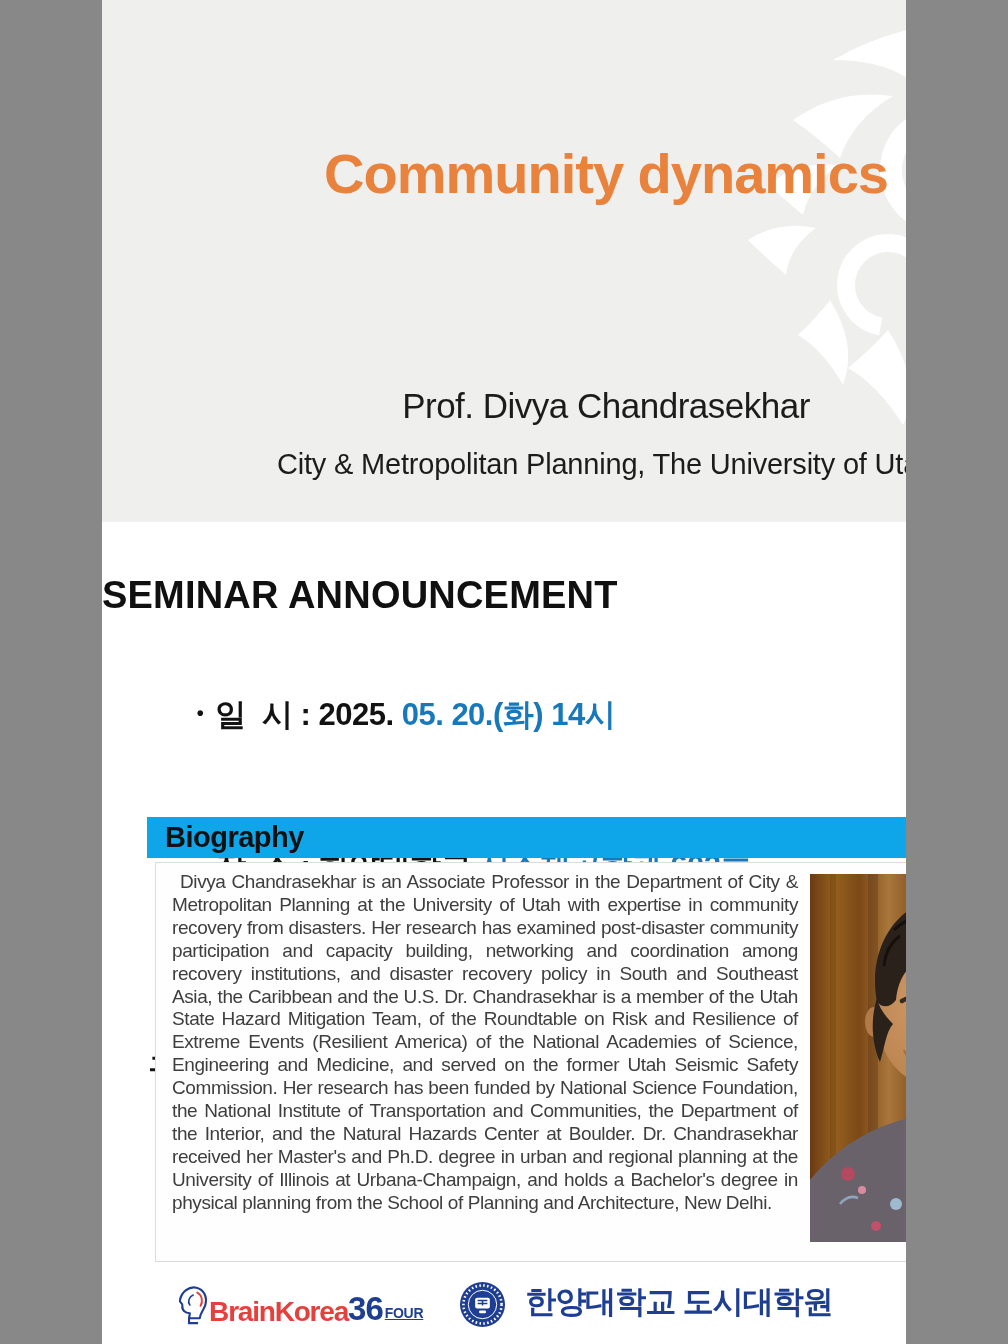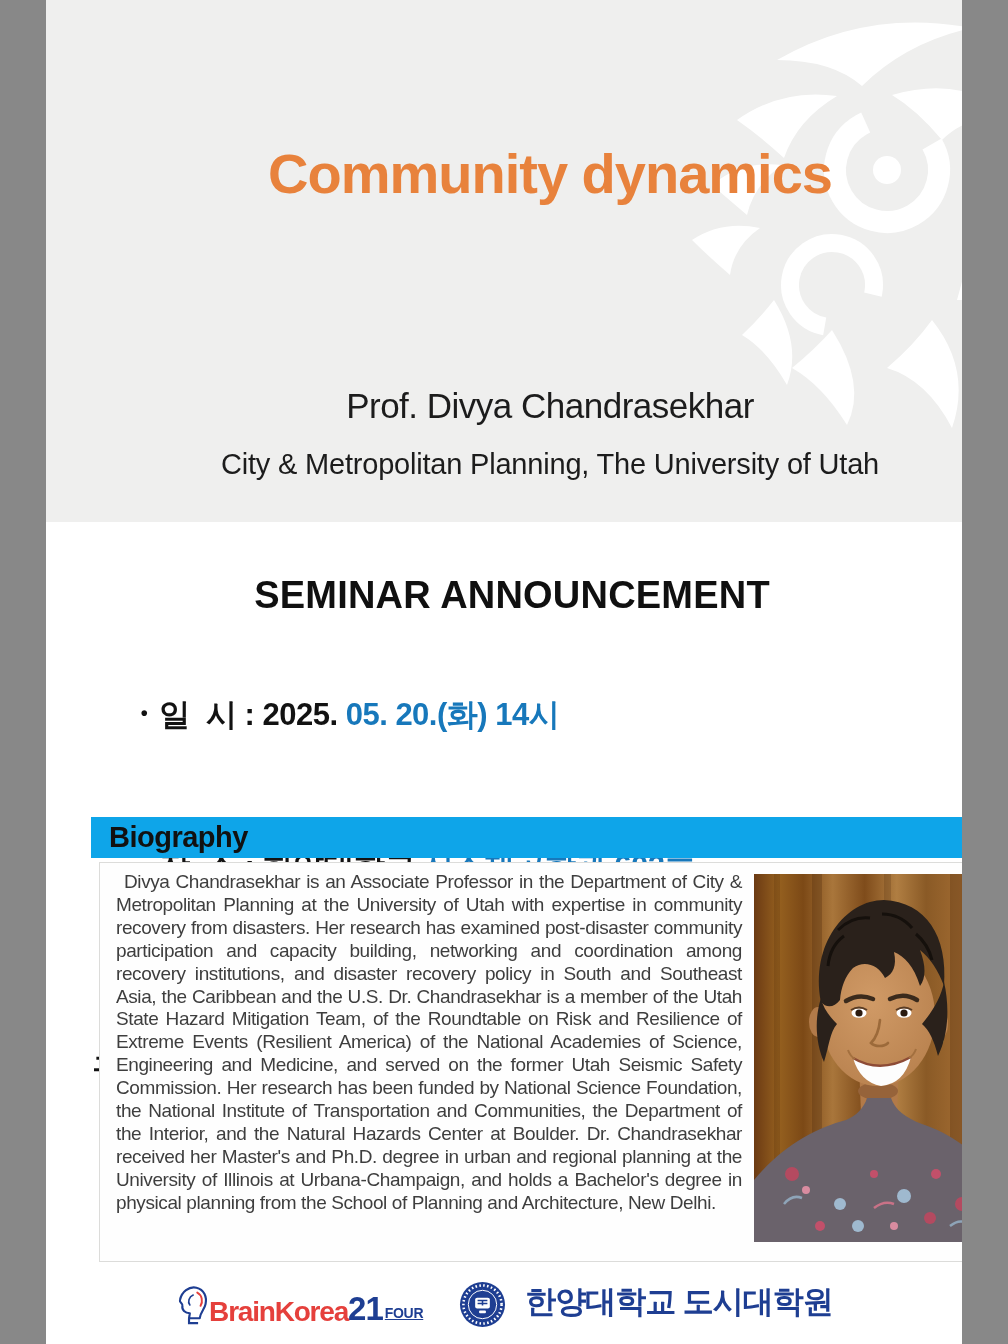--- a/index.html
+++ b/index.html
@@ -1,29 +1,29 @@
 <!DOCTYPE html>
 <html style="--accent_orange: #e8823c; --link_blue: #1778bb; --footer_red: #e5403c; --footer_navy: #1e3e92;"><head>
 <meta charset="utf-8">
 <style>
   html,body{margin:0;padding:0;background:#888;}
-  .page{position:relative;width:916px;height:1344px;margin:0 auto;background:#ffffff;
+  .page{position:relative;width:804px;height:1344px;margin:0 auto;background:#ffffff;
         font-family:"Liberation Sans",sans-serif;overflow:hidden;}
   
   .header{position:absolute;top:0;left:0;width:1008px;height:522px;background:#efefee;}
   .lion{position:absolute;top:0;right:0;width:372px;height:432px;}
   .title{position:absolute;top:140px;left:0;width:100%;text-align:center;
          color:var(--accent_orange,#e8823c);font-weight:bold;font-size:56px;line-height:67px;
          letter-spacing:-1px;}
   .speaker{position:absolute;top:386px;left:0;width:100%;text-align:center;
            font-size:35px;color:#1c1c1c;letter-spacing:-0.5px;font-weight:500;}
   .affil{position:absolute;top:448px;left:0;width:100%;text-align:center;
          font-size:29px;color:#1c1c1c;letter-spacing:-0.2px;}
   
-  .sem-head{position:absolute;top:574px;left:8px;width:100%;text-align:center;
+  .sem-head{position:absolute;top:574px;left:0;width:100%;
             font-size:38px;color:#101010;font-weight:600;letter-spacing:0.2px;}
   .bullets{position:absolute;top:638px;left:46px;width:945px;}
   .row{font-size:31px;font-weight:bold;color:#121212;line-height:50px;
        white-space:pre-wrap;letter-spacing:-0.5px;}
   .row .dot{display:inline-block;font-size:20px;vertical-align:5px;margin-right:12px;}
   .blue{color:var(--link_blue,#1778bb);}
   
   .bio-bar{position:absolute;top:817px;left:45px;width:913px;height:41px;background:#0ea5e9;
            font-size:29px;font-weight:bold;color:#111;line-height:41px;padding-left:18px;
            box-sizing:border-box;letter-spacing:-0.5px;}
@@ -180,21 +180,21 @@
   <div class="footer">
 
     <div class="bk21">
       <svg viewBox="0 0 40 48" aria-hidden="true">
         <path d="M26,3 C35,5 39,14 37,23 C36,29 31,32 30,40 L17,40 L18,34 C12,34 8,30 9,25 C10,22 5,21 6,18 C8,8 17,1 26,3 Z" fill="none" stroke="#1e3e92" stroke-width="2.6" stroke-linejoin="round"></path>
         <path d="M27,9 C33,12 34,20 31,25" fill="none" stroke="#e5403c" stroke-width="2.4" stroke-linecap="round"></path>
         <path d="M22,12 C17,14 15,20 18,24" fill="none" stroke="#1e3e92" stroke-width="2" stroke-linecap="round"></path>
         <path d="M17,40 L17,46 L28,46" fill="none" stroke="#1e3e92" stroke-width="2.6"></path>
       </svg>
       <span class="t1">BrainKorea</span>
-        <span class="t2">21</span>
+        <span class="t2">36</span>
         <span class="t3">FOUR</span>
     </div>
 
     <div class="hyu">
       <svg viewBox="0 0 48 48" aria-hidden="true">
         <circle cx="24" cy="24" r="23" fill="#1e3e92"></circle>
         <circle cx="24" cy="24" r="19.5" fill="none" stroke="#ffffff" stroke-width="2.6" stroke-dasharray="1.6 2.4"></circle>
         <circle cx="24" cy="24" r="14.5" fill="none" stroke="#ffffff" stroke-width="1"></circle>
         <rect x="16.5" y="17" width="15" height="11" rx="2" fill="#ffffff"></rect>
         <path d="M19,20 h10 M19,23 h10 M24,20 v5" stroke="#1e3e92" stroke-width="1.6"></path>

